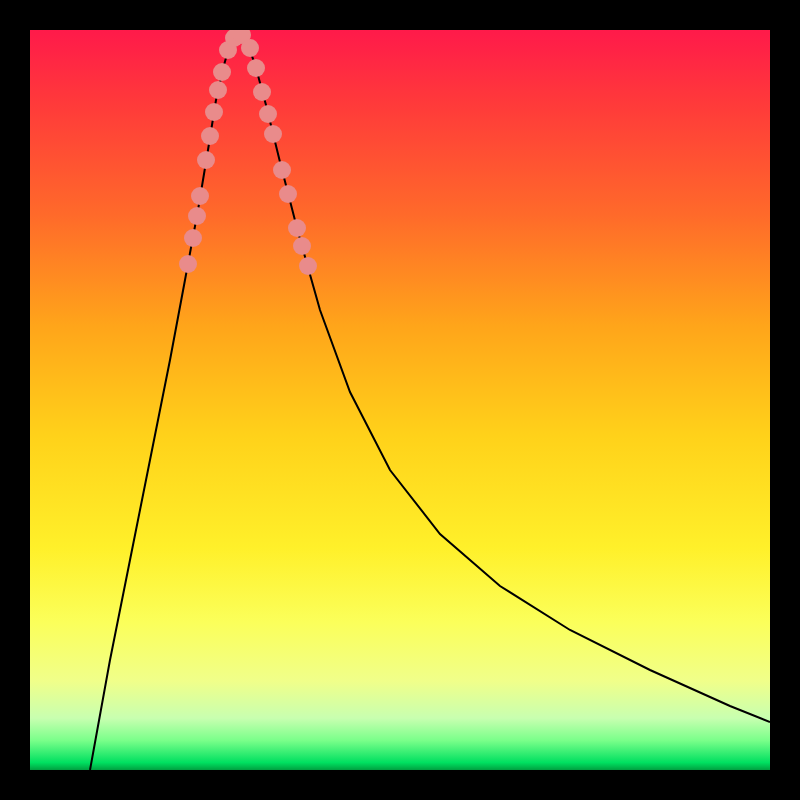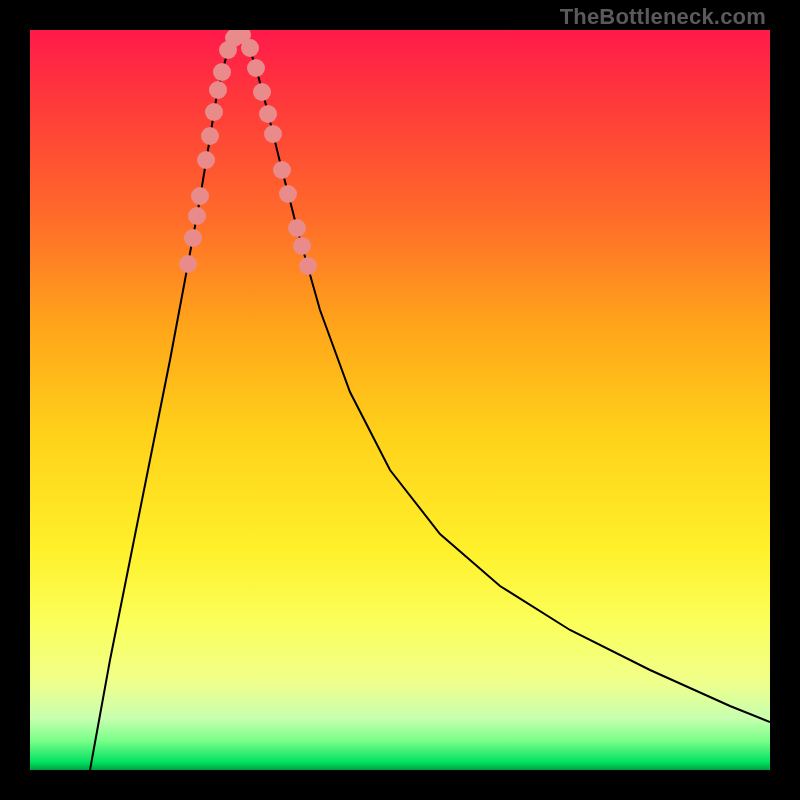--- a/index.html
+++ b/index.html
@@ -74,14 +74,13 @@
           <circle cx="238" cy="84" r="9" fill="#e98b8b"></circle>
           <circle cx="243" cy="104" r="9" fill="#e98b8b"></circle>
           <circle cx="252" cy="140" r="9" fill="#e98b8b"></circle>
           <circle cx="258" cy="164" r="9" fill="#e98b8b"></circle>
           <circle cx="267" cy="198" r="9" fill="#e98b8b"></circle>
           <circle cx="272" cy="216" r="9" fill="#e98b8b"></circle>
           <circle cx="278" cy="236" r="9" fill="#e98b8b"></circle>
         </g>
     </svg>
   </div>
-  <div class="watermark">TheBottleneck.com</div>
 </div>
 
 </body></html>

